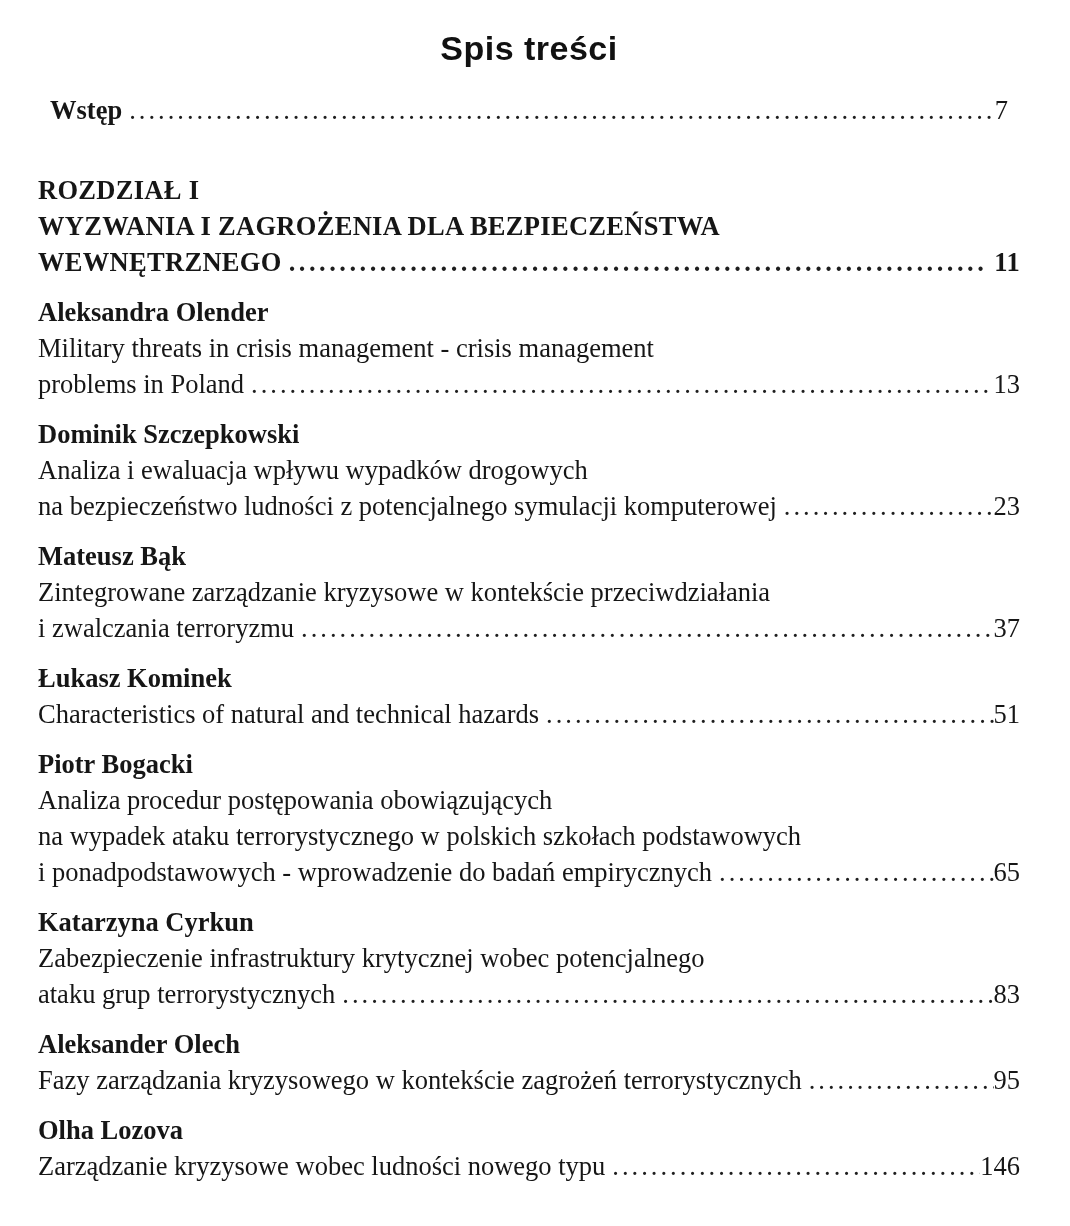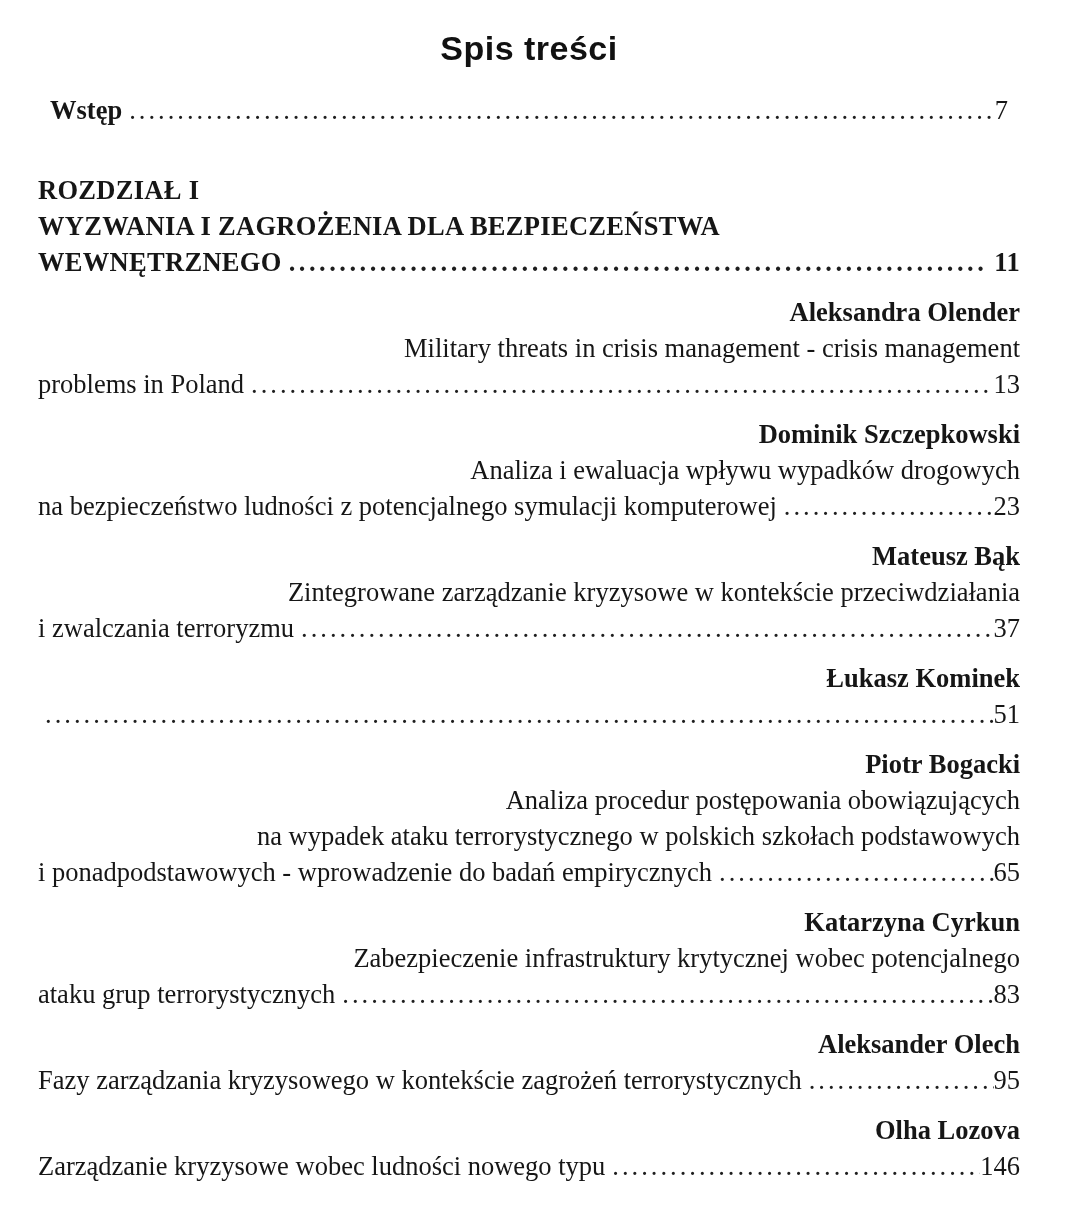--- a/index.html
+++ b/index.html
@@ -56,21 +56,21 @@
   .bold { font-weight: 700; }
   .front-row { margin: 12px; }
   .chapter {
     margin-top: 44px;
     font-weight: 700;
     letter-spacing: 0.3px;
     font-family: Liberation Serif, serif;
   }
   .chapter .dots { font-weight: 700; letter-spacing: 3.5px; }
   .chapter .pagenum { margin-left: 6px; }
-  .entry { margin-top: 14px; text-align: right; }
+  .entry { margin-top: 14px; }
   .author { font-weight: 700; }
   .title-line { }
 </style>
 </head>
 <body>
 
 <div class="page">
 
   <h1 class="doc-title">Spis treści</h1>
 
@@ -117,20 +117,21 @@
         <div class="toc-row">
       <span class="label">i zwalczania terroryzmu</span>
       <span class="dots"></span>
       <span class="pagenum">37</span>
     </div>
   </div>
 
   <div class="entry">
     <div class="author">Łukasz Kominek</div>
     <div class="toc-row">
+      <span class="label">Characteristics of natural and technical hazards</span>
       <span class="dots"></span>
       <span class="pagenum">51</span>
     </div>
   </div>
 
   <div class="entry">
     <div class="author">Piotr Bogacki</div>
     <div class="title-line">Analiza procedur postępowania obowiązujących</div>
         <div class="title-line">na wypadek ataku terrorystycznego w polskich szkołach podstawowych</div>
         <div class="toc-row">

